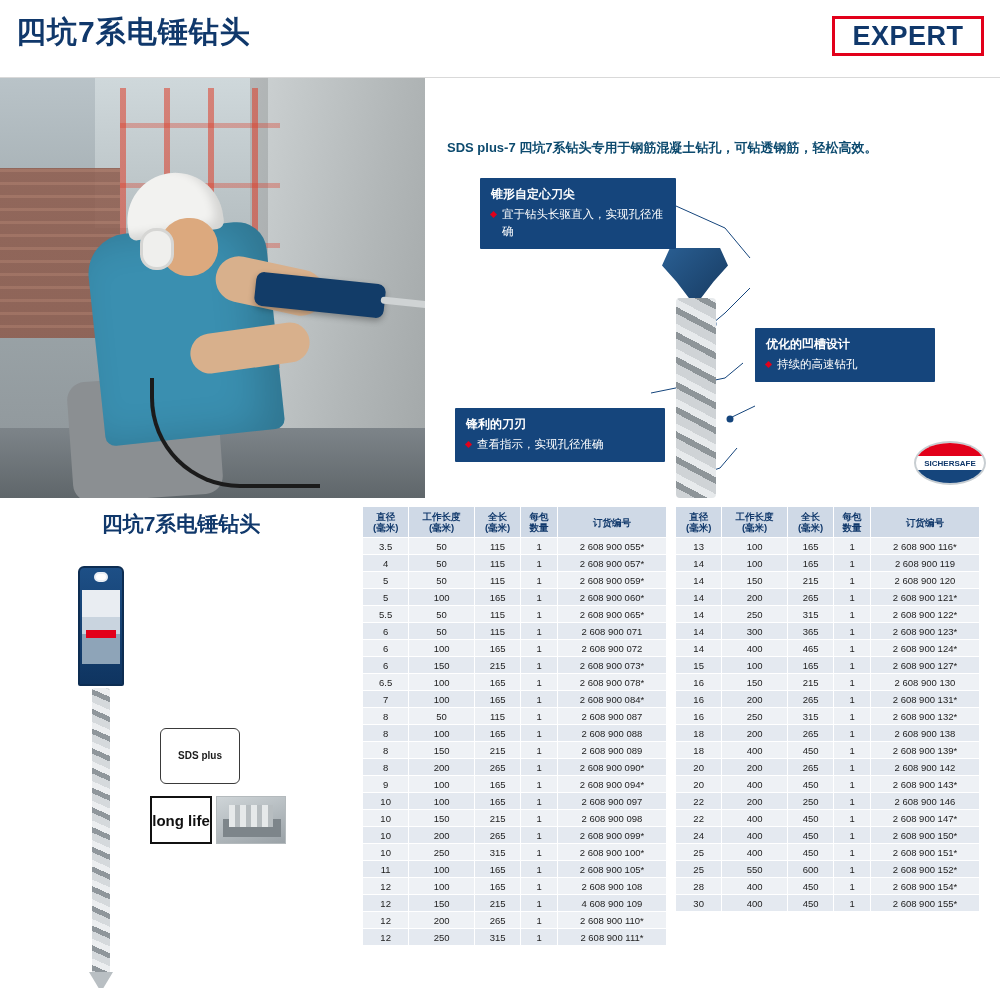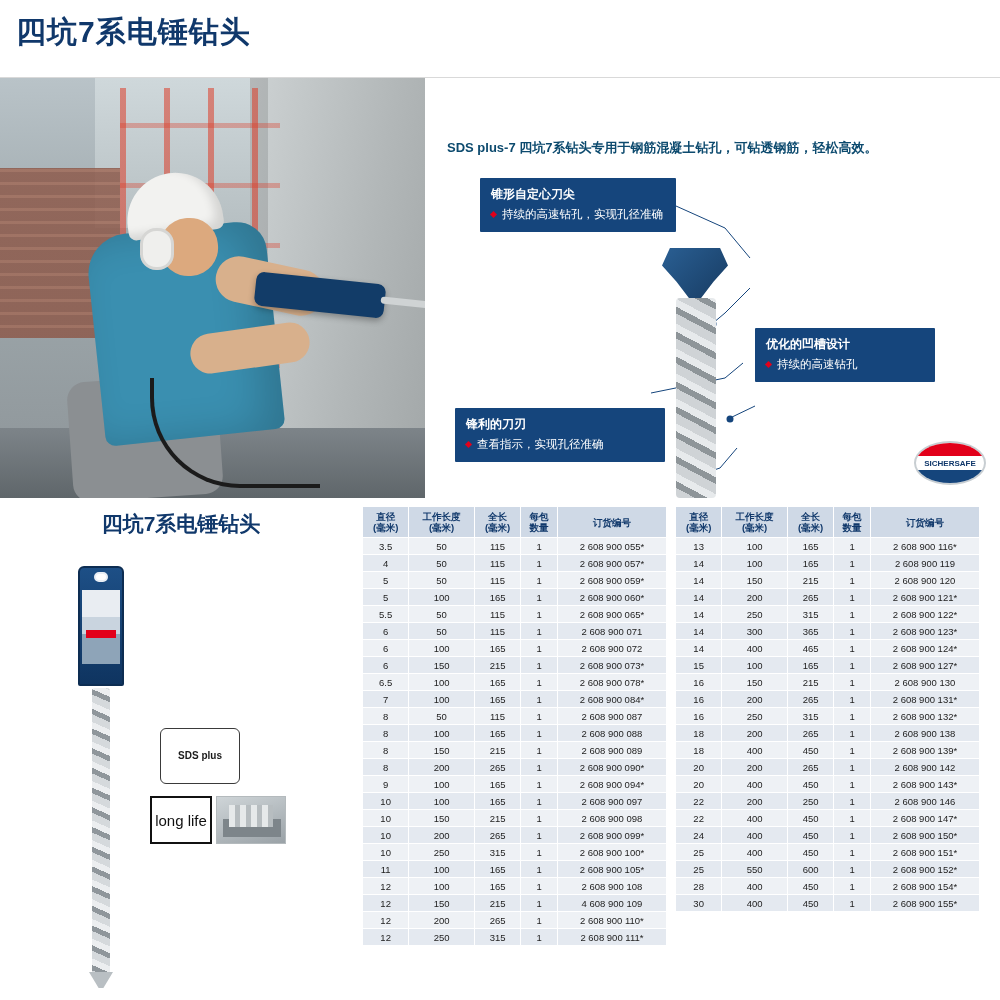--- a/index.html
+++ b/index.html
@@ -231,21 +231,21 @@
   .sds-badge {
     position:absolute; left:160px; top:190px; width:80px; height:56px;
     border:1.5px solid #3a3a3a; border-radius:6px;
     display:flex;align-items:center;justify-content:center;
     font-size:10px;font-weight:bold;text-align:center;line-height:12px;color:#1a1a1a;
   }
   .longlife-badge {
     position:absolute; left:150px; top:258px; width:62px; height:48px;
     border:2px solid #111; background:#fff;
     display:flex;align-items:center;justify-content:center;
-    font-size:15px;font-weight:normal;color:#111;line-height:15px;text-align:left;
+    font-size:15px;font-weight:bold;color:#111;line-height:15px;text-align:left;
   }
   .machine-thumb {
     position:absolute; left:216px; top:258px; width:70px; height:48px;
     background: linear-gradient(160deg,#cfd5d8,#9aa2a7);
     border:1px solid #b4babd;
     overflow:hidden;
   }
   .machine-thumb:before{
     content:""; position:absolute; left:6px; bottom:6px; width:58px;height:18px;
     background:#7d858a;
@@ -285,20 +285,23 @@
   }
   table.spec tr:nth-child(even) td { background: #e4e9f0; }
   table.spec td.ord { text-align: center; }
   .tbl-wrap { position: relative; }
 </style>
 </head>
 <body>
 
 <div class="header">
   <div class="header-title">四坑7系电锤钻头</div>
+  <div class="brand-box">
+    <span class="brand-text">EXPERT</span>
+  </div>
 </div>
 
 <div class="hero">
 
   <div class="hero-photo">
     <div class="ph-sky"></div>
     <div class="ph-wall"></div>
     <div class="ph-brick"></div>
     <div class="ph-scaffold"></div>
     <div class="ph-ground"></div>
@@ -327,21 +330,21 @@
     </svg>
 
     <div class="bit">
       <div class="bit-head"></div>
       <div class="bit-shaft"></div>
     </div>
 
     <div class="callout c1">
       <div class="c-title">锥形自定心刀尖</div>
       <ul>
-          <li>持续的高速钻孔，实现孔径准确</li>
+          <li>宜于钻头长驱直入，实现孔径准确</li>
         </ul>
     </div>
 
 
     <div class="callout c3">
       <div class="c-title">锋利的刀刃</div>
       <ul>
           <li>查看指示，实现孔径准确</li>
         </ul>
     </div>

